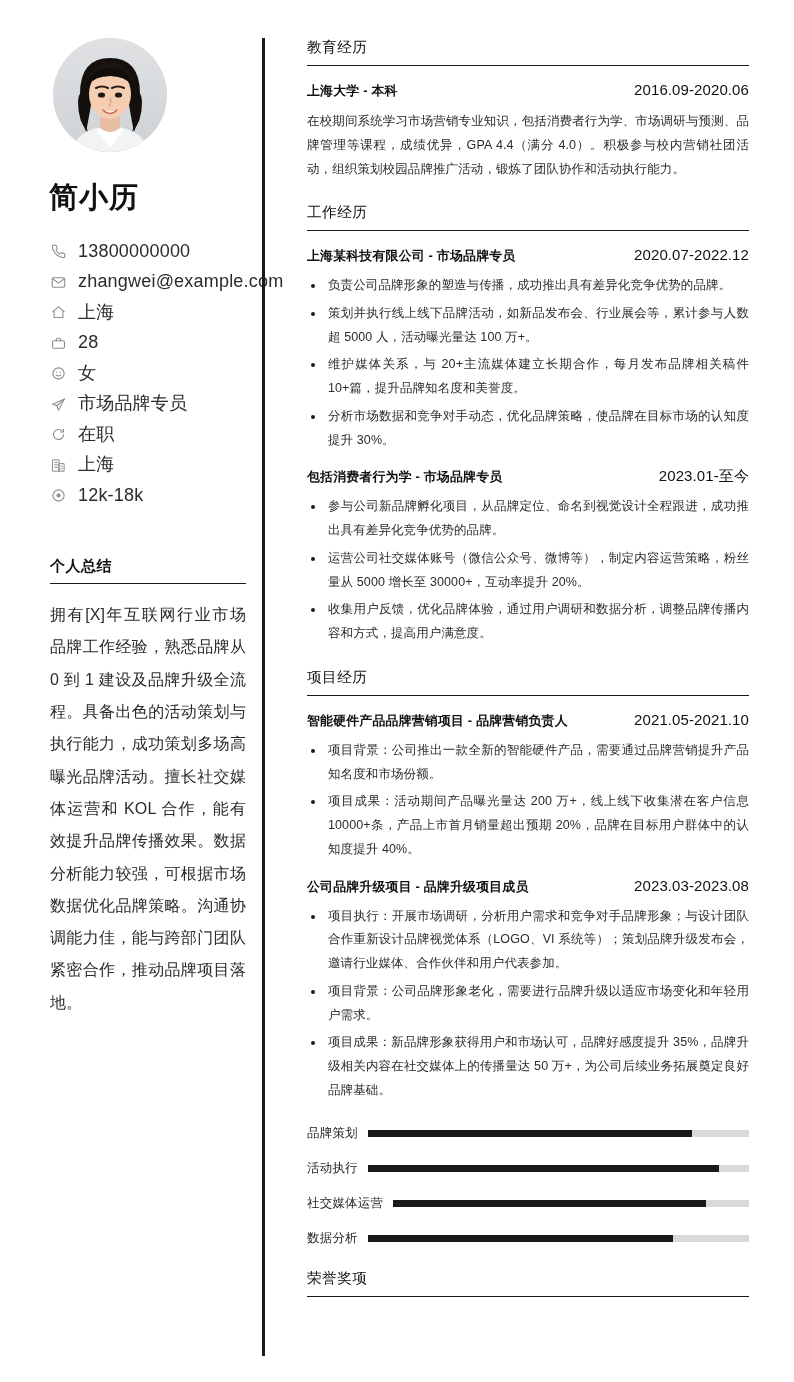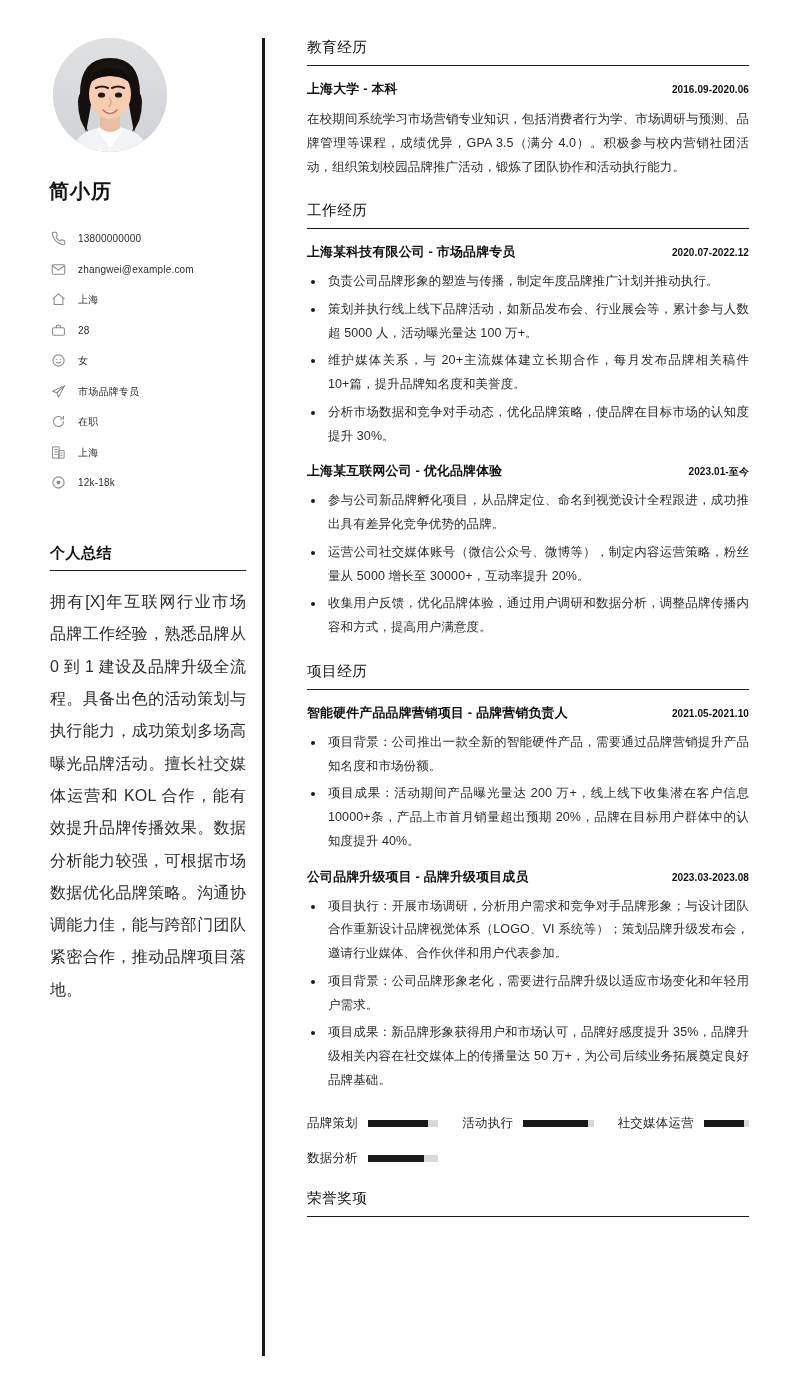--- a/index.html
+++ b/index.html
@@ -40,21 +40,21 @@
     height: 114px;
     border-radius: 50%;
     overflow: hidden;
     background: #d8dadc;
     position: relative;
     margin: 0 0 26px 9px;
   }
   .avatar .face-svg { display: block; width: 114px; height: 114px; }
 
   .name {
-    font-size: 20px;
+    font-size: 29px;
     font-weight: bold;
     letter-spacing: 1px;
     color: #111;
     margin: 16px 0 20px 5px;
   }
 
   .contact-list { margin-left: 6px; }
   .contact-row {
     display: flex;
     align-items: center;
@@ -66,21 +66,21 @@
     height: 17px;
     flex: 0 0 17px;
     margin-right: 11px;
     display: flex;
     align-items: center;
     justify-content: center;
     color: #8b8b8b;
   }
   .contact-row .ico svg { display: block; }
   .contact-row .txt {
-    font-size: 10px;
+    font-size: 18px;
     color: #2b2b2b;
     letter-spacing: .2px;
     line-height: 1.3;
   }
 
   .summary-block { margin: 48px 0 0 6px; width: 196px; }
   .side-title {
     font-size: 15px;
     font-weight: bold;
     color: #111;
@@ -122,22 +122,22 @@
     align-items: baseline;
     margin-bottom: 9px;
   }
   .entry-title {
     font-size: 12.9px;
     font-weight: bold;
     color: #111;
     letter-spacing: .2px;
   }
   .entry-date {
-    font-size: 10px;
-    font-weight: bold;
+    font-size: 15px;
+    font-weight: normal;
     color: #111;
     white-space: nowrap;
     padding-left: 12px;
     letter-spacing: .1px;
   }
   .entry-desc {
     font-size: 12.5px;
     line-height: 1.92;
     color: #2b2b2b;
     text-align: justify;
@@ -163,21 +163,21 @@
     top: 10px;
     width: 4px;
     height: 4px;
     border-radius: 50%;
     background: #1a1a1a;
   }
 
   
   .skills-grid {
     display: grid;
-    grid-template-columns: 1fr 1fr 1fr;
+    grid-template-columns: 1fr;
     column-gap: 24px;
     row-gap: 18px;
   }
   .skill-item { display: flex; align-items: center; }
   .skill-label {
     font-size: 12.5px;
     color: #1f1f1f;
     white-space: nowrap;
     margin-right: 10px;
     letter-spacing: .2px;
@@ -353,43 +353,43 @@
 
   <main class="main">
 
     <section class="section">
       <div class="section-title">教育经历</div>
       <div class="entry">
         <div class="entry-head">
           <span class="entry-title">上海大学 - 本科</span>
           <span class="entry-date">2016.09-2020.06</span>
         </div>
-        <p class="entry-desc">在校期间系统学习市场营销专业知识，包括消费者行为学、市场调研与预测、品牌管理等课程，成绩优异，GPA 3.5（满分 4.0）。积极参与校内营销社团活动，组织策划校园品牌推广活动，锻炼了团队协作和活动执行能力。</p>
+        <p class="entry-desc">在校期间系统学习市场营销专业知识，包括消费者行为学、市场调研与预测、品牌管理等课程，成绩优异，GPA 4.4（满分 4.0）。积极参与校内营销社团活动，组织策划校园品牌推广活动，锻炼了团队协作和活动执行能力。</p>
       </div>
     </section>
 
     <section class="section">
       <div class="section-title">工作经历</div>
 
       <div class="entry">
         <div class="entry-head">
           <span class="entry-title">上海某科技有限公司 - 市场品牌专员</span>
           <span class="entry-date">2020.07-2022.12</span>
         </div>
         <ul class="bullets">
-          <li>负责公司品牌形象的塑造与传播，制定年度品牌推广计划并推动执行。</li>
+          <li>负责公司品牌形象的塑造与传播，成功推出具有差异化竞争优势的品牌。</li>
           <li>策划并执行线上线下品牌活动，如新品发布会、行业展会等，累计参与人数超 5000 人，活动曝光量达 100 万+。</li>
           <li>维护媒体关系，与 20+主流媒体建立长期合作，每月发布品牌相关稿件 10+篇，提升品牌知名度和美誉度。</li>
           <li>分析市场数据和竞争对手动态，优化品牌策略，使品牌在目标市场的认知度提升 30%。</li>
         </ul>
       </div>
 
       <div class="entry">
         <div class="entry-head">
-          <span class="entry-title">上海某互联网公司 - 优化品牌体验</span>
+          <span class="entry-title">包括消费者行为学 - 市场品牌专员</span>
           <span class="entry-date">2023.01-至今</span>
         </div>
         <ul class="bullets">
           <li>参与公司新品牌孵化项目，从品牌定位、命名到视觉设计全程跟进，成功推出具有差异化竞争优势的品牌。</li>
           <li>运营公司社交媒体账号（微信公众号、微博等），制定内容运营策略，粉丝量从 5000 增长至 30000+，互动率提升 20%。</li>
           <li>收集用户反馈，优化品牌体验，通过用户调研和数据分析，调整品牌传播内容和方式，提高用户满意度。</li>
         </ul>
       </div>
     </section>
 

